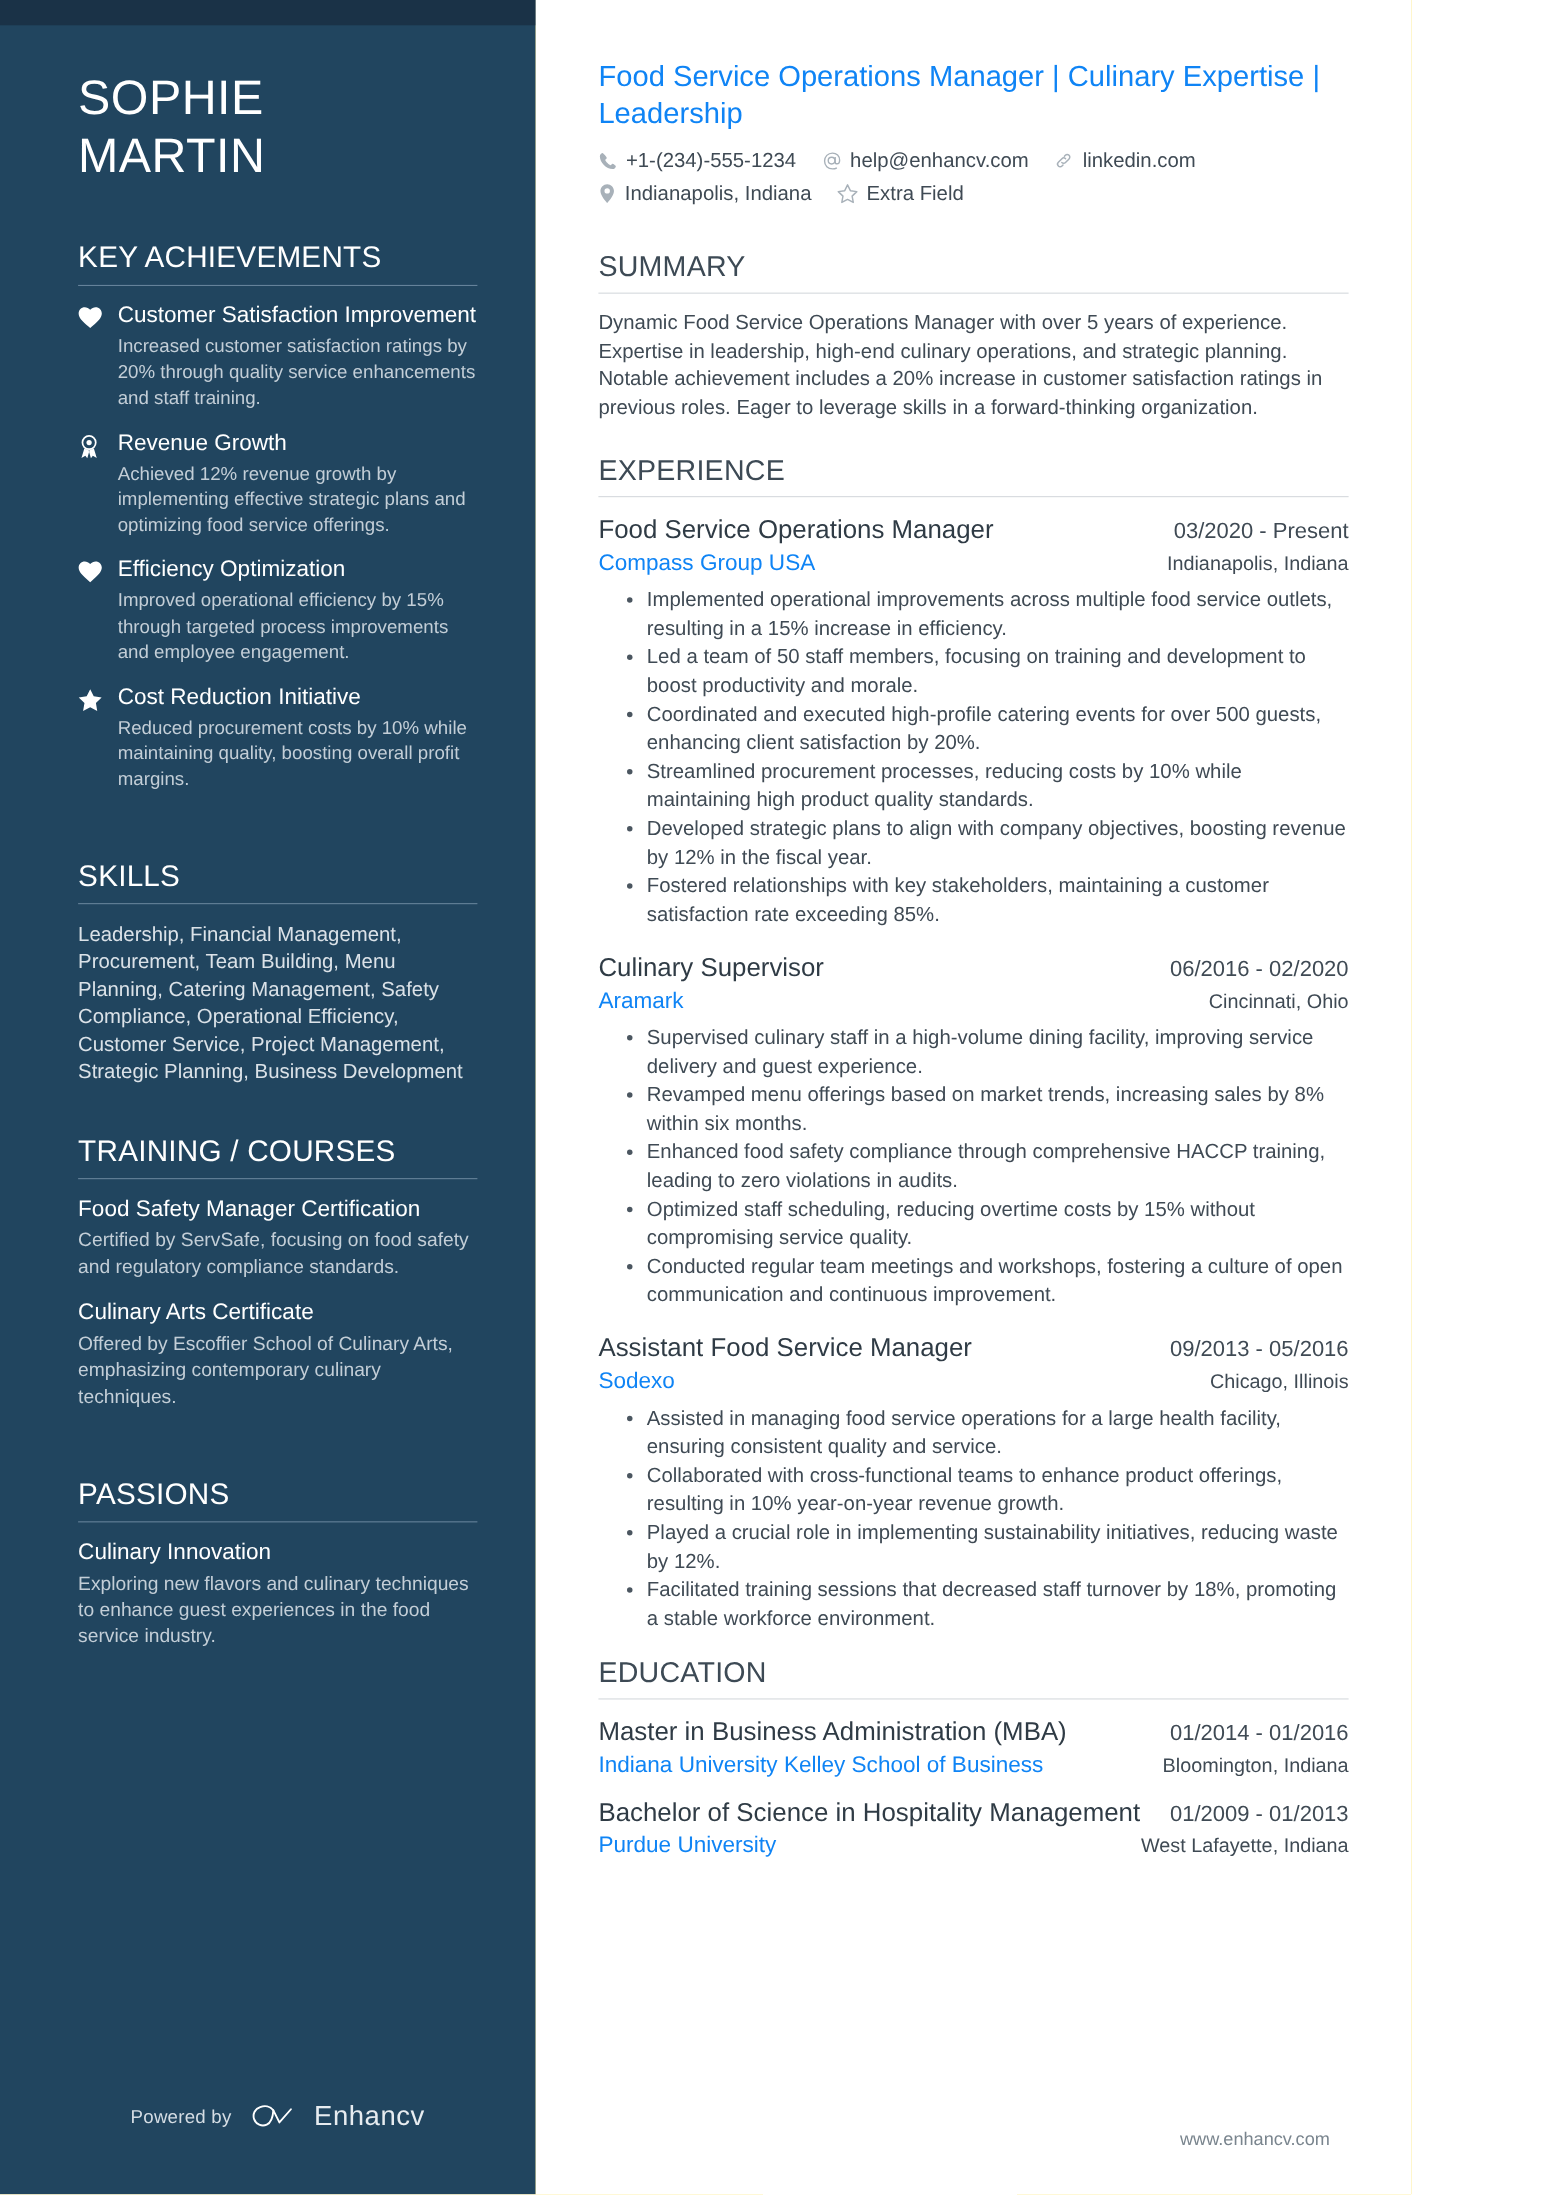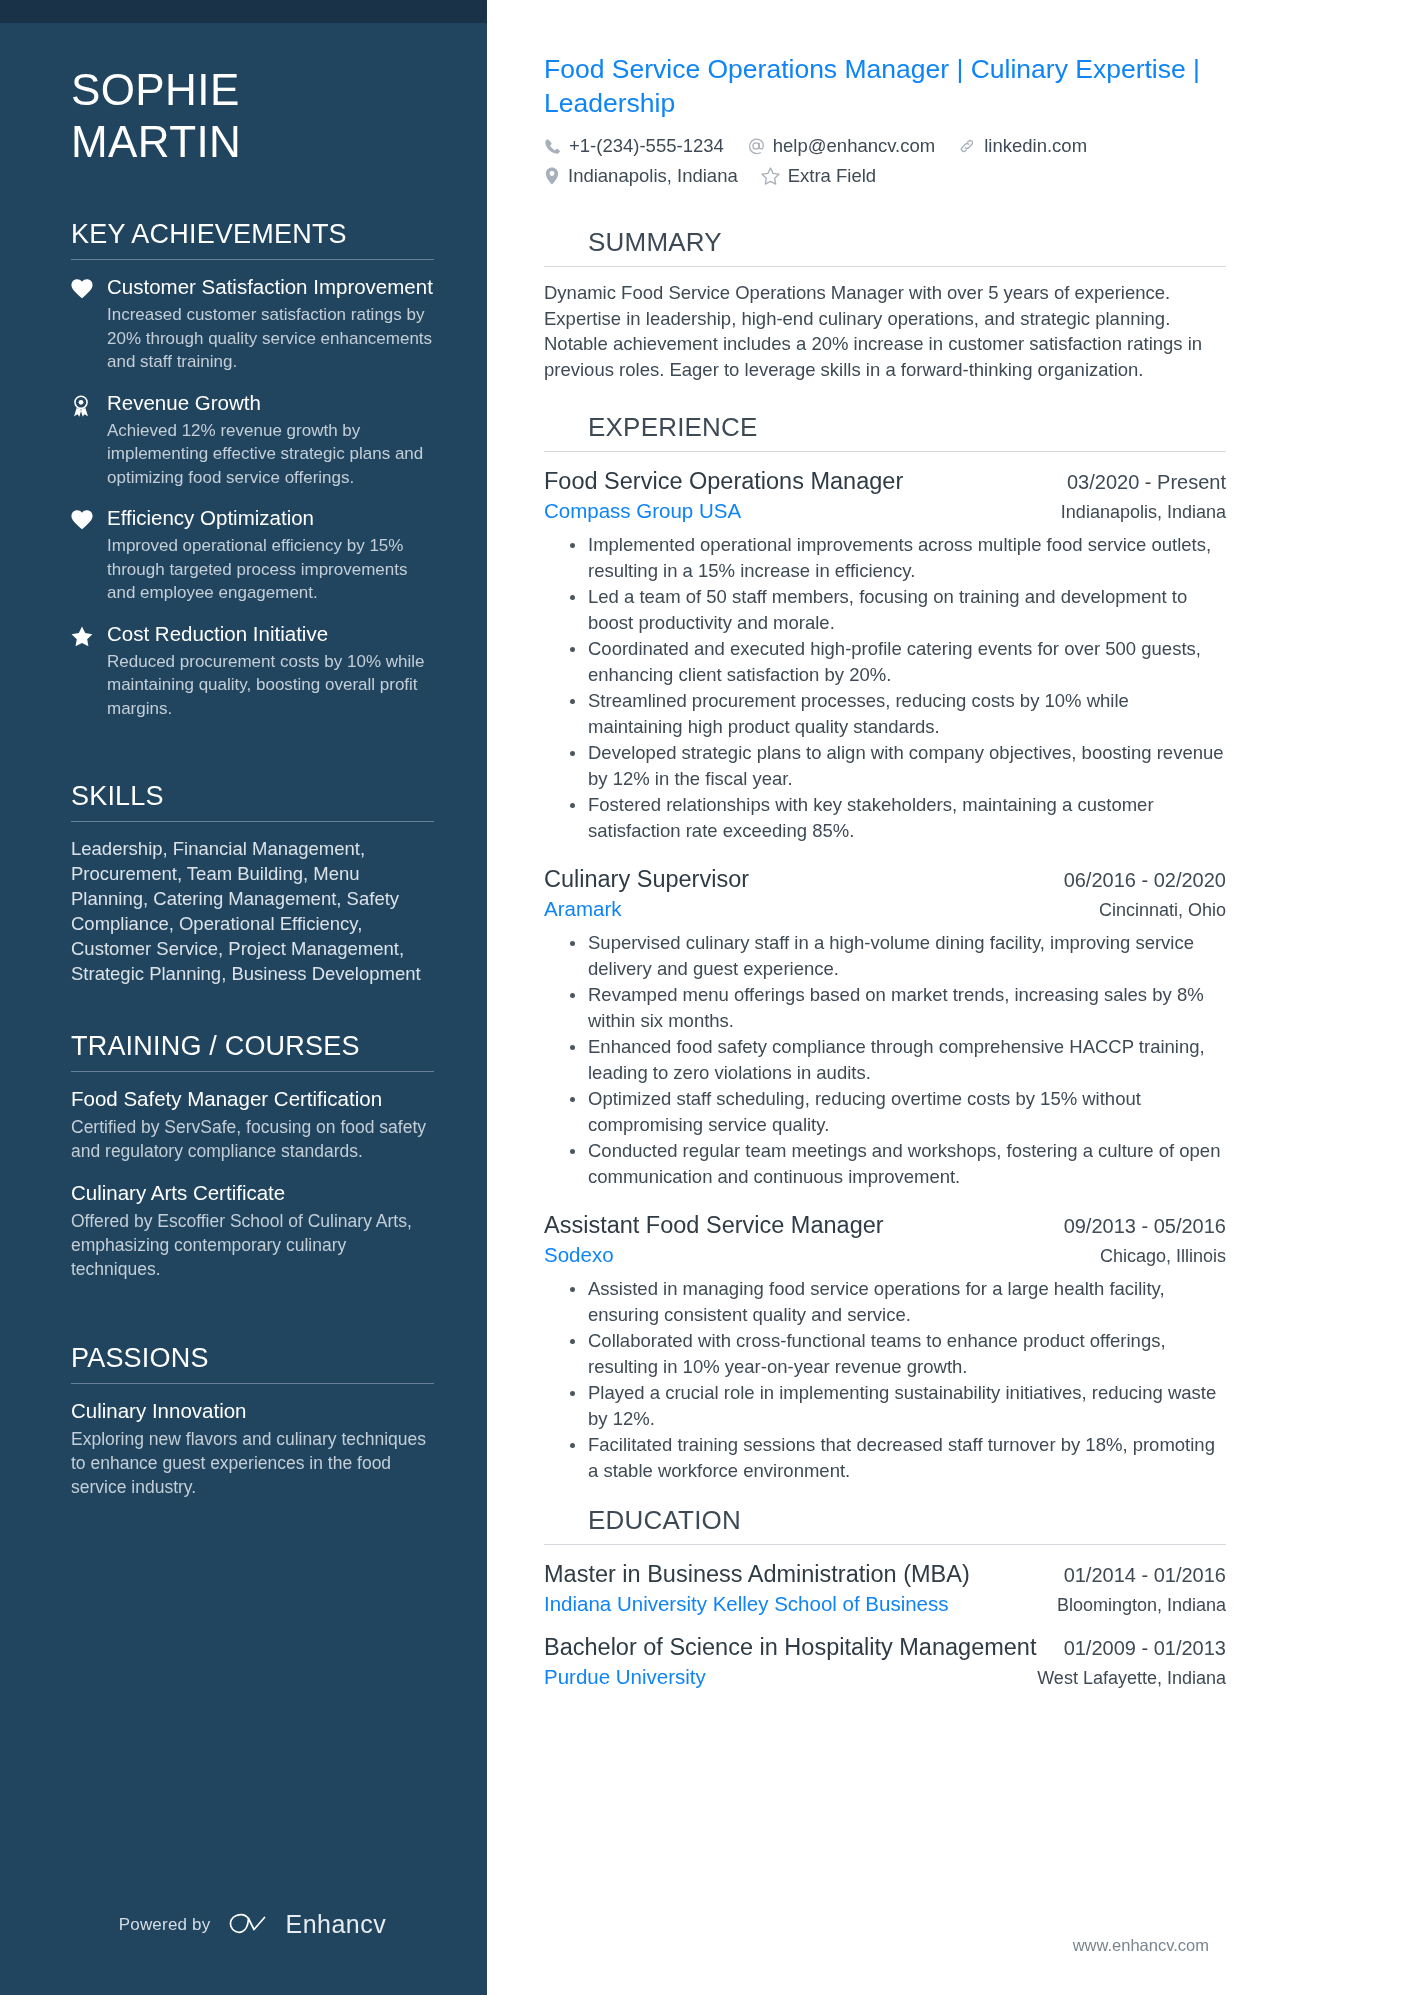--- a/index.html
+++ b/index.html
@@ -179,21 +179,20 @@
   }
 
   .main-section { margin-bottom: 6px; }
   .main-heading {
     color: #3d4a55;
     font-size: 26px;
     line-height: 34px;
     font-weight: 400;
     letter-spacing: 0.2px;
     padding-bottom: 7px;
-    margin-left: 44px;
   }
   .main-rule {
     border: 0;
     border-top: 1px solid #d5d9dd;
     margin-bottom: 13px;
   }
 
   .summary-text {
     color: #3f4a54;
     font-size: 18.5px;

